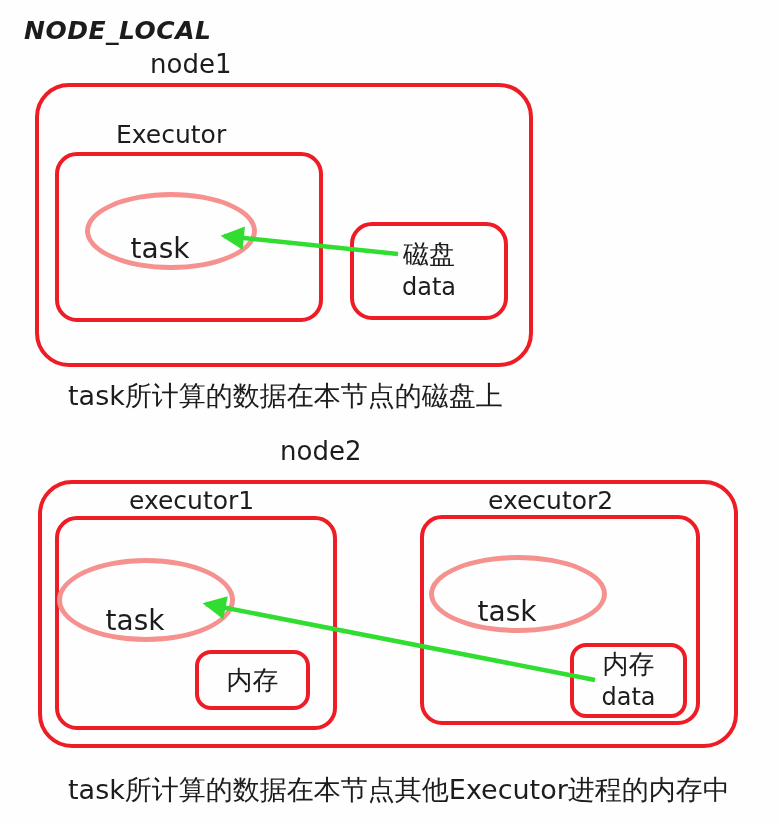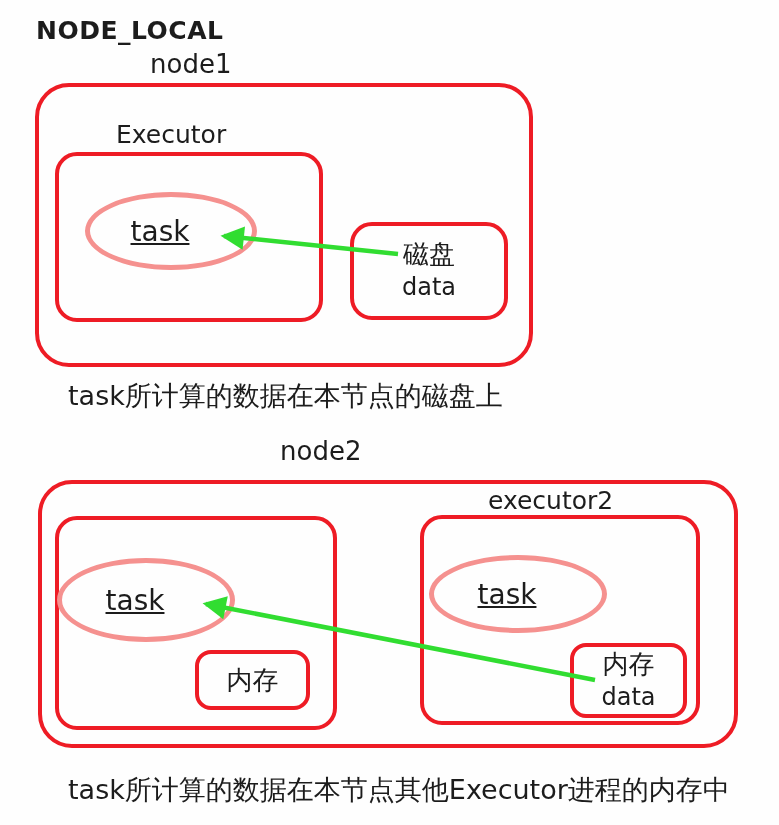--- a/index.html
+++ b/index.html
@@ -7,37 +7,37 @@
     position: relative;
     width: 779px;
     height: 825px;
     background: #fefefe;
     font-family: "DejaVu Sans", "Liberation Sans", sans-serif;
     color: var(--text, #1c1c1c);
     overflow: hidden;
   }
   .abs { position: absolute; }
   .title {
-    left: 36px; top: 16px;
-    font-size: 25px; font-weight: bold; letter-spacing: 0.5px;
+    left: 24px; top: 16px;
+    font-size: 25px; font-weight: bold; letter-spacing: 0.5px; font-style: italic;
   }
   .lbl { text-align: left; font-size: 25px; line-height: 28px; white-space: nowrap; }
   .red-box {
     box-sizing: border-box;
     border: 4px solid var(--box-red, #ee1c25);
     border-radius: 34px;
     background: transparent;
   }
   .red-box.small { border-radius: 22px; }
   .red-box.tiny  { border-radius: 16px; }
   .ellipse {
     box-sizing: border-box;
     border: 5px solid var(--ellipse-pink, #f5918f);
     border-radius: 50%;
-    display: flex; align-items: center; justify-content: center; text-decoration: underline;
+    display: flex; align-items: flex-end; justify-content: center;
   }
   .ellipse .task-text {
     font-size: 28px;
     transform: translateX(-11px);
   }
   .databox {
     display: flex; flex-direction: column;
     align-items: center; justify-content: center;
     text-align: center;
   }
@@ -75,20 +75,21 @@
     <span class="cjk">磁盘</span>
     <span class="lat">data</span>
   </div>
 
   <div class="abs caption" style="left:38px; top:378px;margin-left:30px;">task所计算的数据在本节点的磁盘上</div>
 
   <div class="abs lbl" style="left:280px; top:437px; width:96px; font-size:26px;">node2</div>
 
   <div class="abs red-box" style="left:38px; top:480px; width:700px; height:268px;"></div>
 
+  <div class="abs lbl" style="left:129px; top:487px; width:140px;">executor1</div>
 
   <div class="abs red-box small" style="left:55px; top:516px; width:282px; height:214px;"></div>
 
   <div class="abs ellipse" style="left:57px; top:558px; width:178px; height:84px;">
     <span class="task-text">task</span>
   </div>
 
   <div class="abs red-box tiny databox" style="left:195px; top:650px; width:115px; height:60px;">
     <span class="cjk">内存</span>
   </div>

